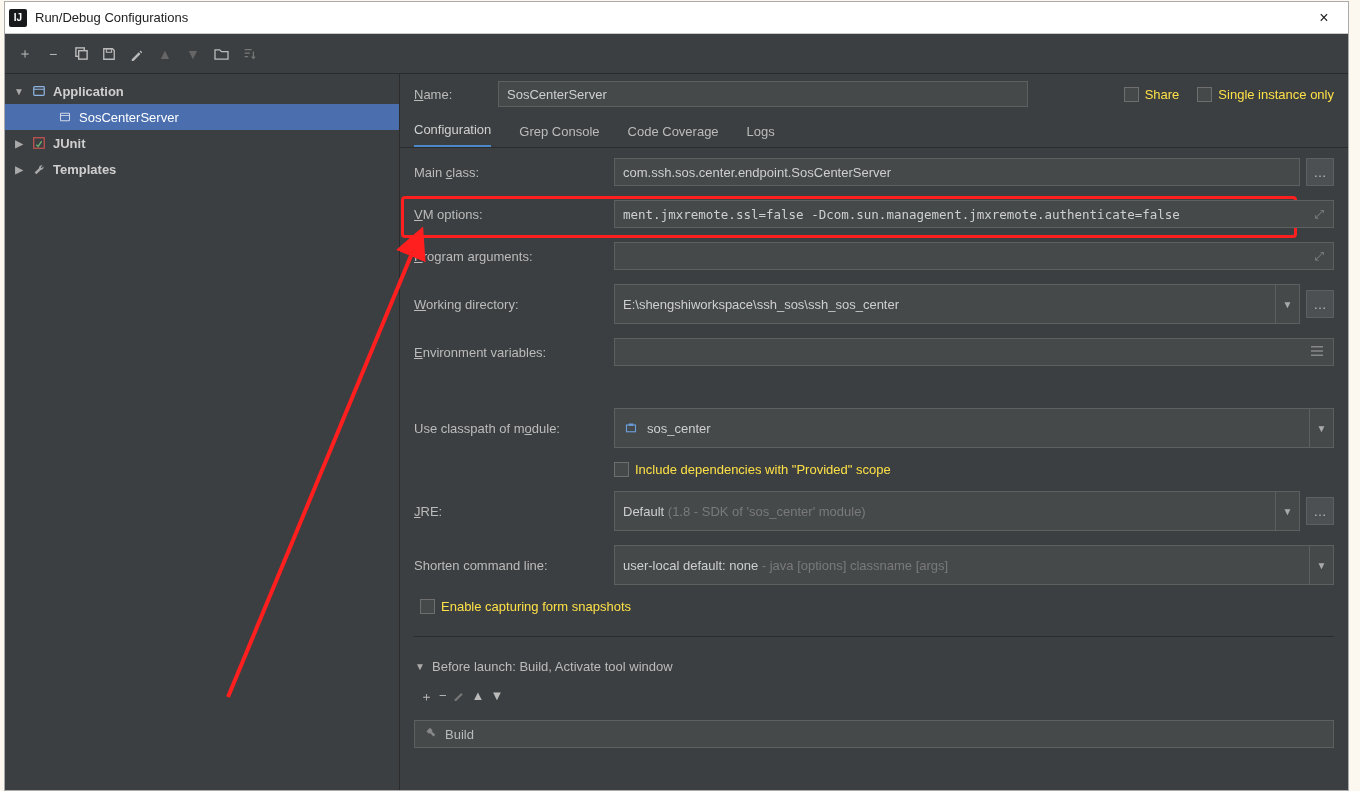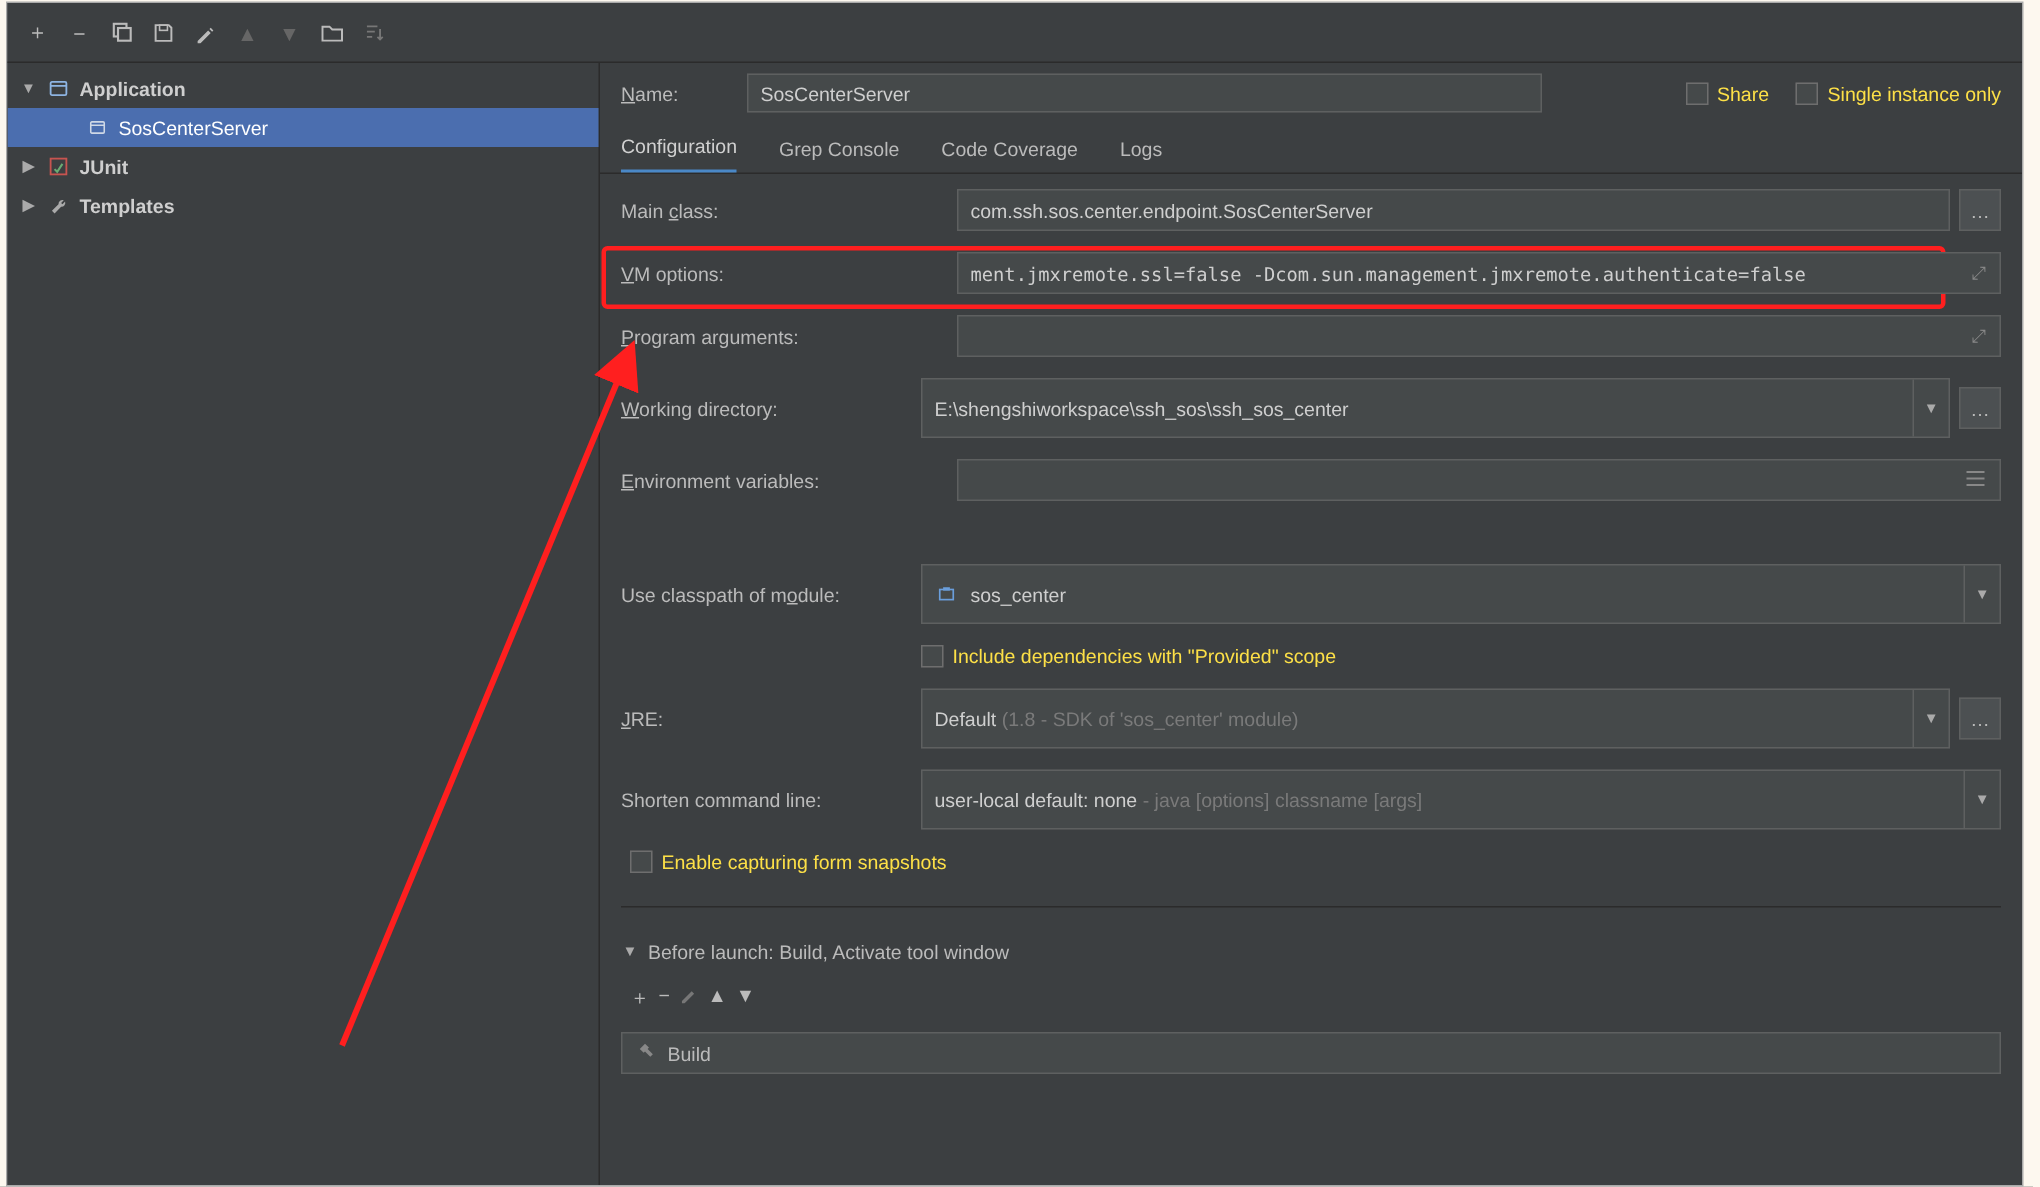--- a/index.html
+++ b/index.html
@@ -212,21 +212,20 @@
   }
   .text-input {
     flex: 1;
     height: 28px;
     background: #45494a;
     border: 1px solid #5e6060;
     color: #cfcfcf;
     padding: 0 8px;
     font-size: 13px;
     font-family: inherit;
-    margin-left: 24px;
   }
   .text-input.mono {
     font-family: "Consolas","Menlo",monospace;
     font-size: 12.5px;
   }
   .small-btn {
     width: 28px; height: 28px;
     background: #4c5052;
     border: 1px solid #5e6060;
     color: #bbbbbb;
@@ -324,20 +323,25 @@
     width: 1360px; height: 791px;
     pointer-events: none;
     z-index: 50;
   }
 </style>
 </head>
 <body>
 
 <div class="window">
 
+  <div class="titlebar">
+    <span class="icon-ij">IJ</span>
+    <span class="title-text">Run/Debug Configurations</span>
+    <span class="close-x">×</span>
+  </div>
 
   <div class="content">
 
     <div class="toolbar-row">
       <span class="tb-btn" title="Add">＋</span>
       <span class="tb-btn" title="Remove">−</span>
       <span class="tb-btn" title="Copy">
         <svg width="15" height="15" viewBox="0 0 16 16">
             <rect x="2" y="2" width="9" height="9" fill="none" stroke="#bbb" stroke-width="1.5"></rect>
             <rect x="5" y="5" width="9" height="9" fill="#3c3f41" stroke="#bbb" stroke-width="1.5"></rect>

